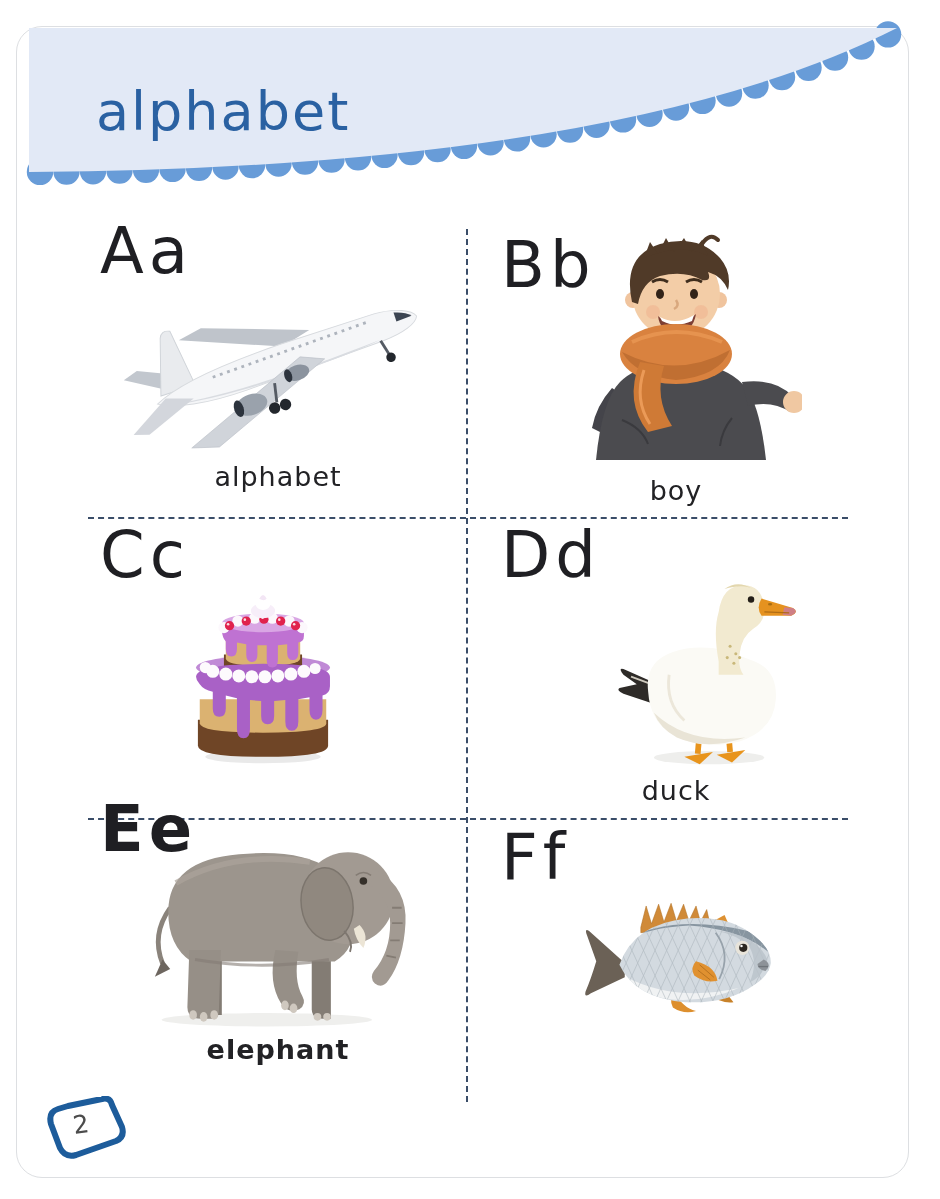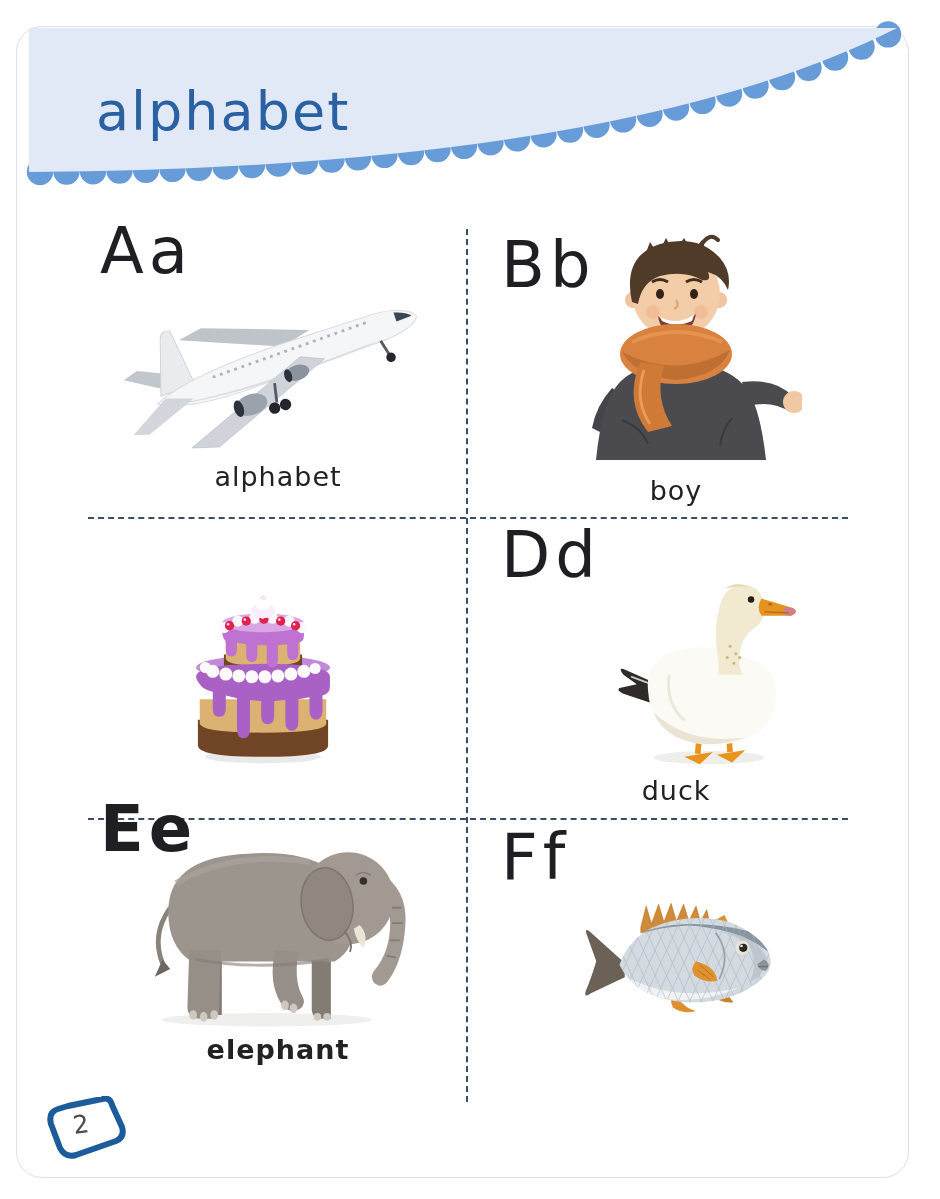--- a/index.html
+++ b/index.html
@@ -177,20 +177,21 @@
       <path d="M70 122 Q124 150 178 120 Q168 146 124 150 Q84 146 70 122 Z" fill="#c06f32"></path>
       <path d="M88 132 Q72 172 96 202 L120 196 Q102 168 112 136 Z" fill="#cf7a36"></path>
       <path d="M92 140 Q82 170 98 194" stroke="#eb9a57" stroke-width="3" fill="none"></path>
       <path d="M80 112 Q124 92 170 112" stroke="#eb9a57" stroke-width="4" fill="none" opacity="0.7"></path>
     </svg>
   </div>
   <div class="word">boy</div>
 </section>
 
 <section class="cell" id="cell-cc">
+  <div class="letters">Cc</div>
   <div class="art" id="art-cake">
     <svg viewBox="0 0 200 200">
       <ellipse cx="100" cy="188" rx="62" ry="7" fill="#e9e9e9"></ellipse>
       <path d="M30 148 L30 176 Q30 188 100 188 Q170 188 170 176 L170 148 Z" fill="#6f4526"></path>
       <path d="M32 126 L32 152 Q32 162 100 162 Q168 162 168 152 L168 126 Z" fill="#dbb271"></path>
       <ellipse cx="100" cy="92" rx="72" ry="13" fill="#c08ad6"></ellipse>
       <path d="M58 78 L58 96 Q58 106 100 106 Q142 106 142 96 L142 78 Z" fill="#6f4526"></path>
       <path d="M60 62 L60 82 Q60 90 100 90 Q140 90 140 82 L140 62 Z" fill="#dbb271"></path>
       <path d="M28 102 Q28 88 100 88 Q172 88 172 102 L172 112 Q172 120 164 122 L164 138 Q164 148 157 148 Q150 148 150 138 L150 124 L138 126 L138 150 Q138 160 131 160 Q124 160 124 150 L124 127 L112 128 L112 144 Q112 153 105 153 Q98 153 98 144 L98 128 L86 127 L86 158 Q86 168 79 168 Q72 168 72 158 L72 125 L60 122 L60 136 Q60 145 53 145 Q46 145 46 136 L46 118 Q36 116 32 110 Q28 106 28 102 Z" fill="#a961c6"></path>
       <g fill="#fdfafd">

